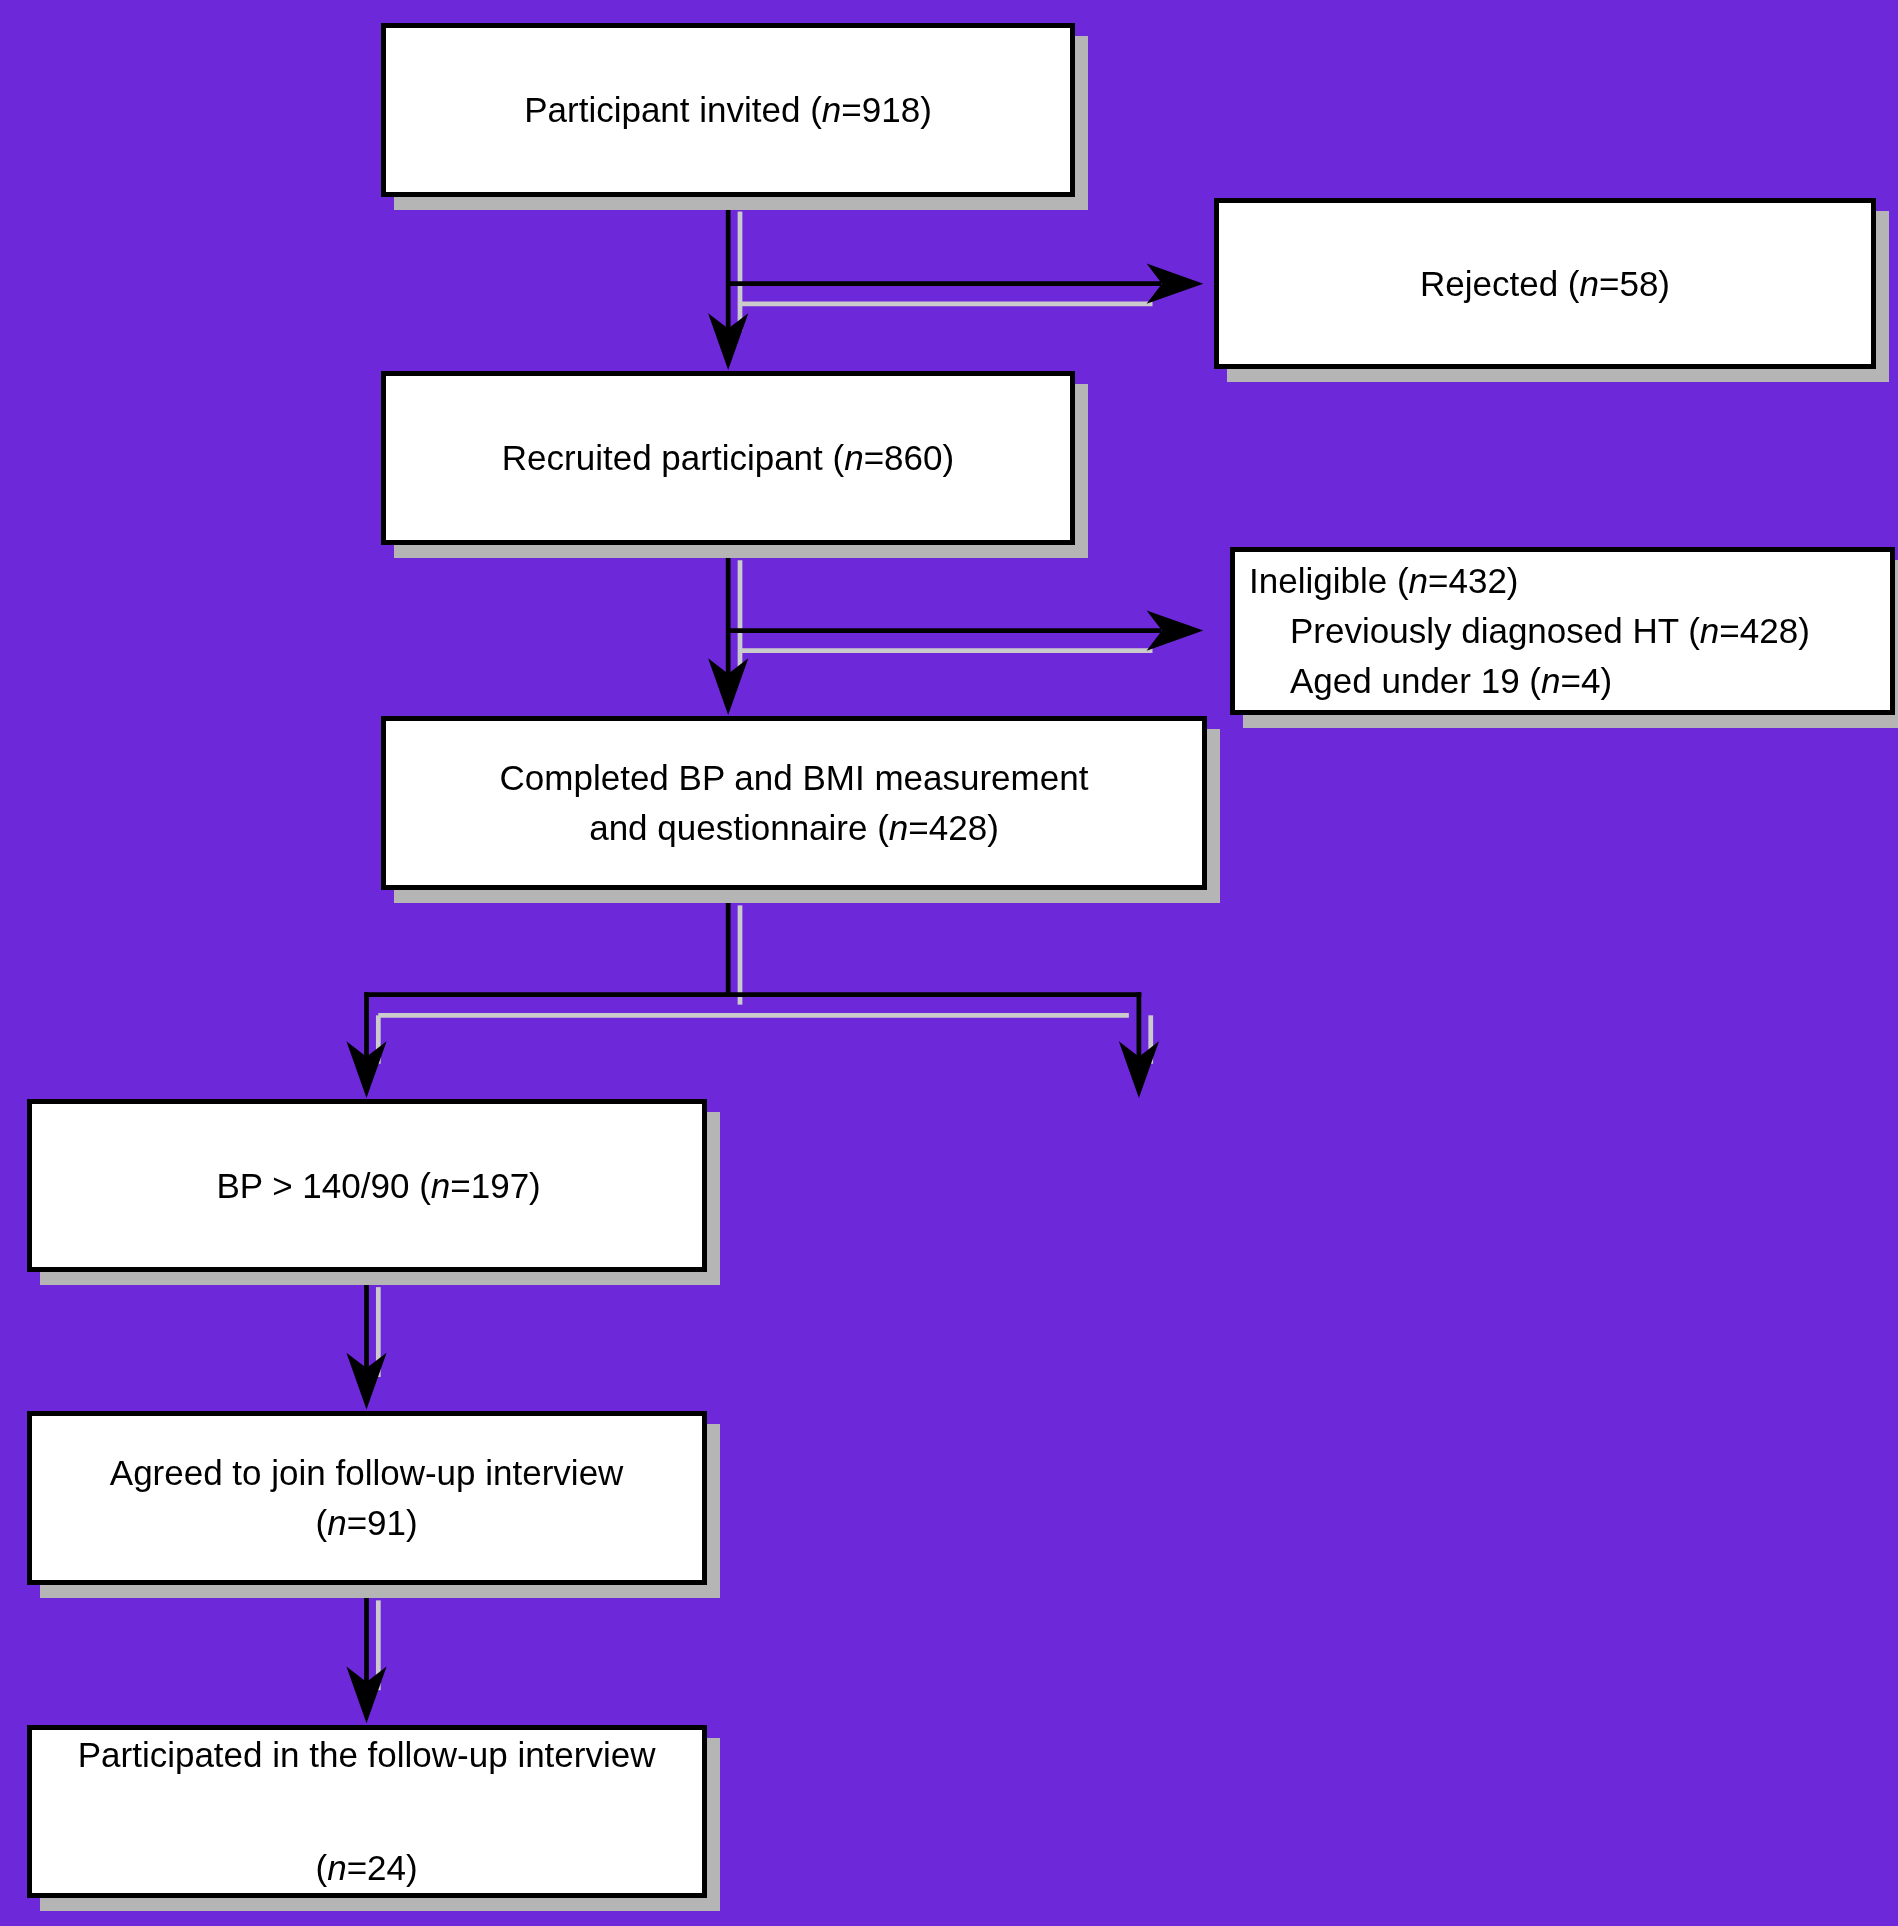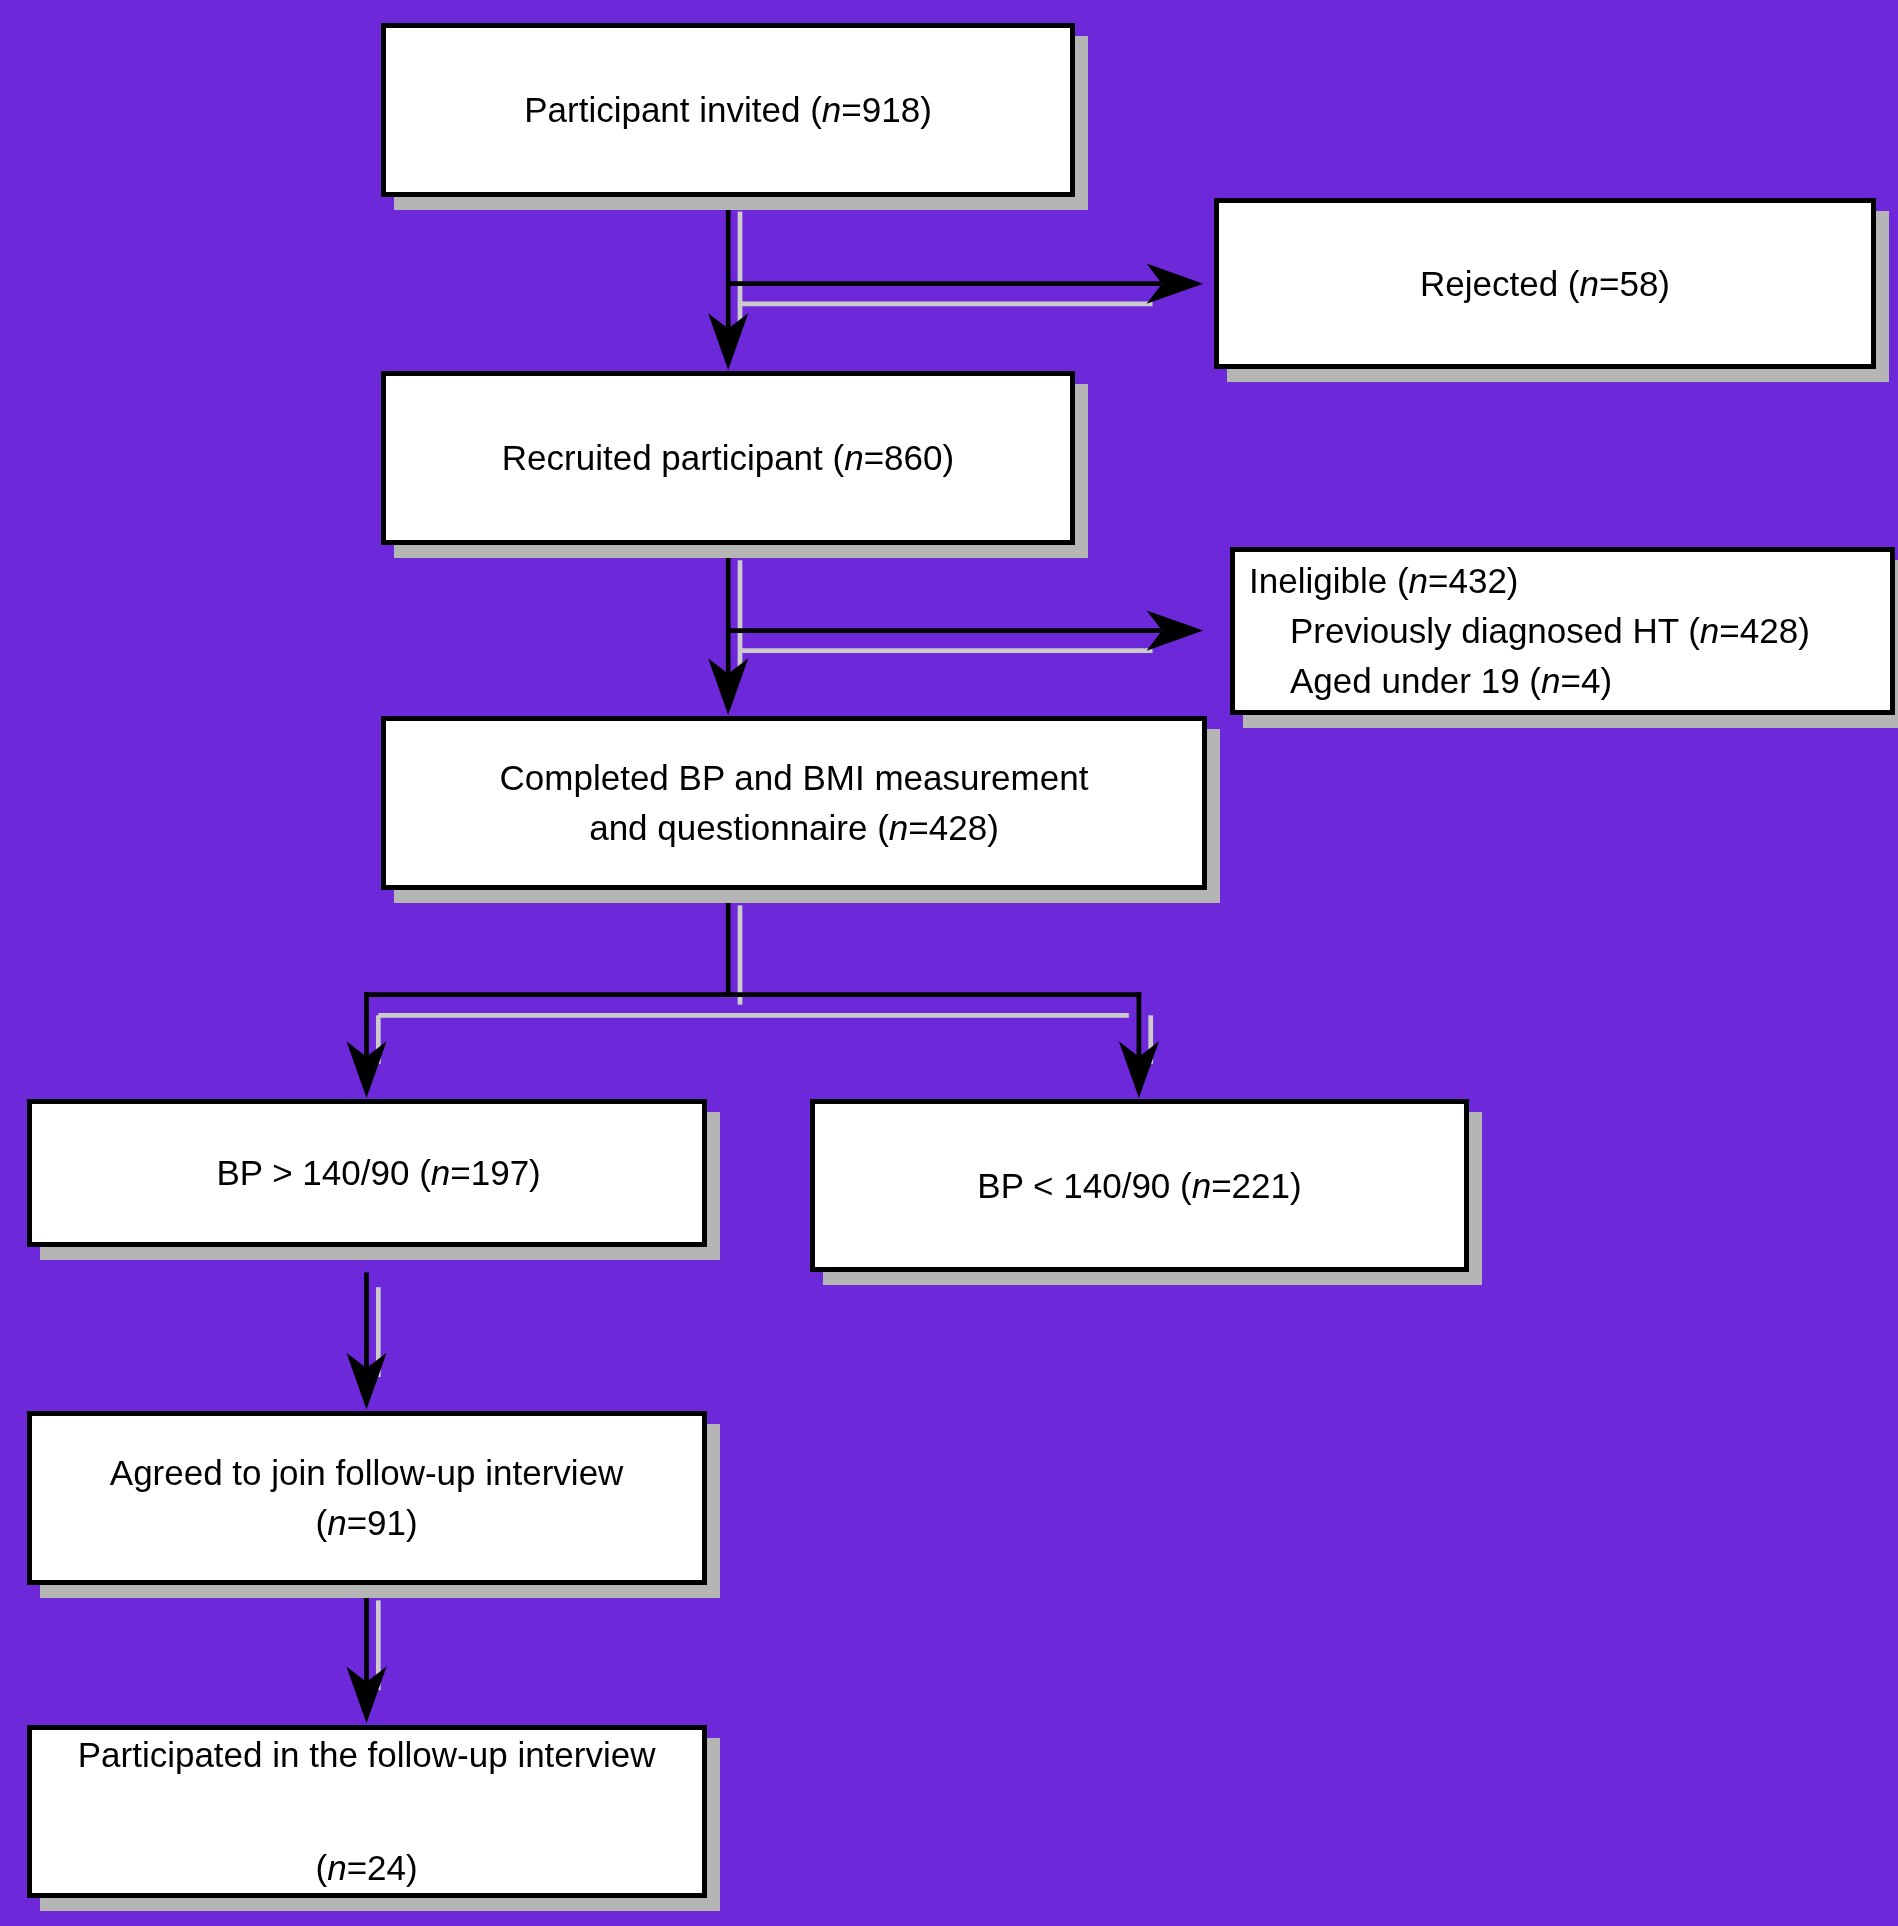--- a/index.html
+++ b/index.html
@@ -111,27 +111,24 @@
     <div class="line"><span>Ineligible (</span><span class="nvar">n</span><span>=432)</span></div>
     <div class="line indent"><span>Previously diagnosed HT (</span><span class="nvar">n</span><span>=428)</span></div>
     <div class="line indent"><span>Aged under 19 (</span><span class="nvar">n</span><span>=4)</span></div>
   </div>
 
   <div class="node" style="left:381px; top:716px; width:826px; height:174px;">
     <div class="line"><span>Completed BP and BMI measurement</span></div>
     <div class="line"><span>and questionnaire (</span><span class="nvar">n</span><span>=428)</span></div>
   </div>
 
-  <div class="node" style="left:26.6px; top:1099px; width:680px; height:148px;padding-left:24px;">
+  <div class="node" style="left:26.6px; top:1099px; width:680px; height:173px;padding-left:24px;">
     <div class="line"><span>BP &gt; 140/90 (</span><span class="nvar">n</span><span>=197)</span></div>
   </div>
 
-  <div class="node" style="left:810px; top:1099px; width:659px; height:173px;">
-    <div class="line"><span>BP &lt; 140/90 (</span><span class="nvar">n</span><span>=221)</span></div>
-  </div>
 
   <div class="node" style="left:26.6px; top:1411px; width:680px; height:174px;">
     <div class="line"><span>Agreed to join follow-up interview</span></div>
     <div class="line"><span>(</span><span class="nvar">n</span><span>=91)</span></div>
   </div>
 
   <div class="node" style="left:26.6px; top:1725px; width:680px; height:173px;justify-content:space-between;">
     <div class="line"><span>Participated in the follow-up interview</span></div>
     <div class="line"><span>(</span><span class="nvar">n</span><span>=24)</span></div>
   </div>

